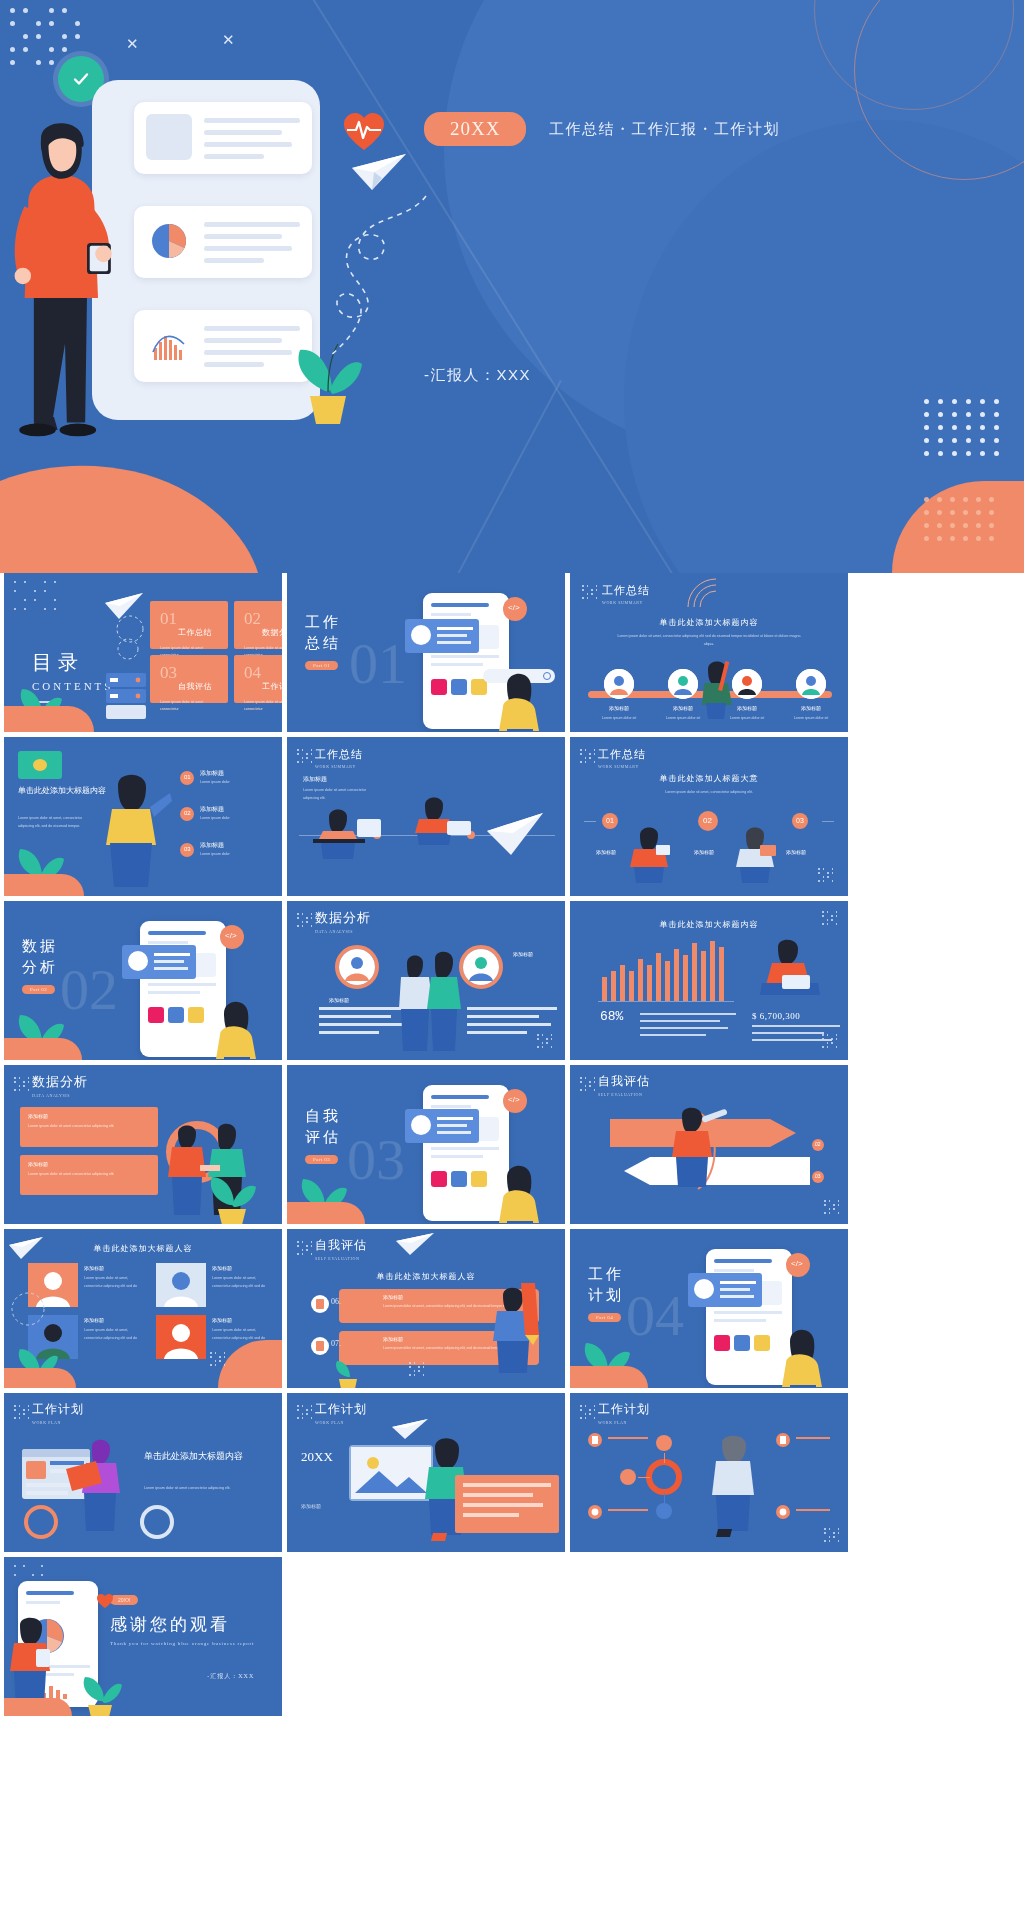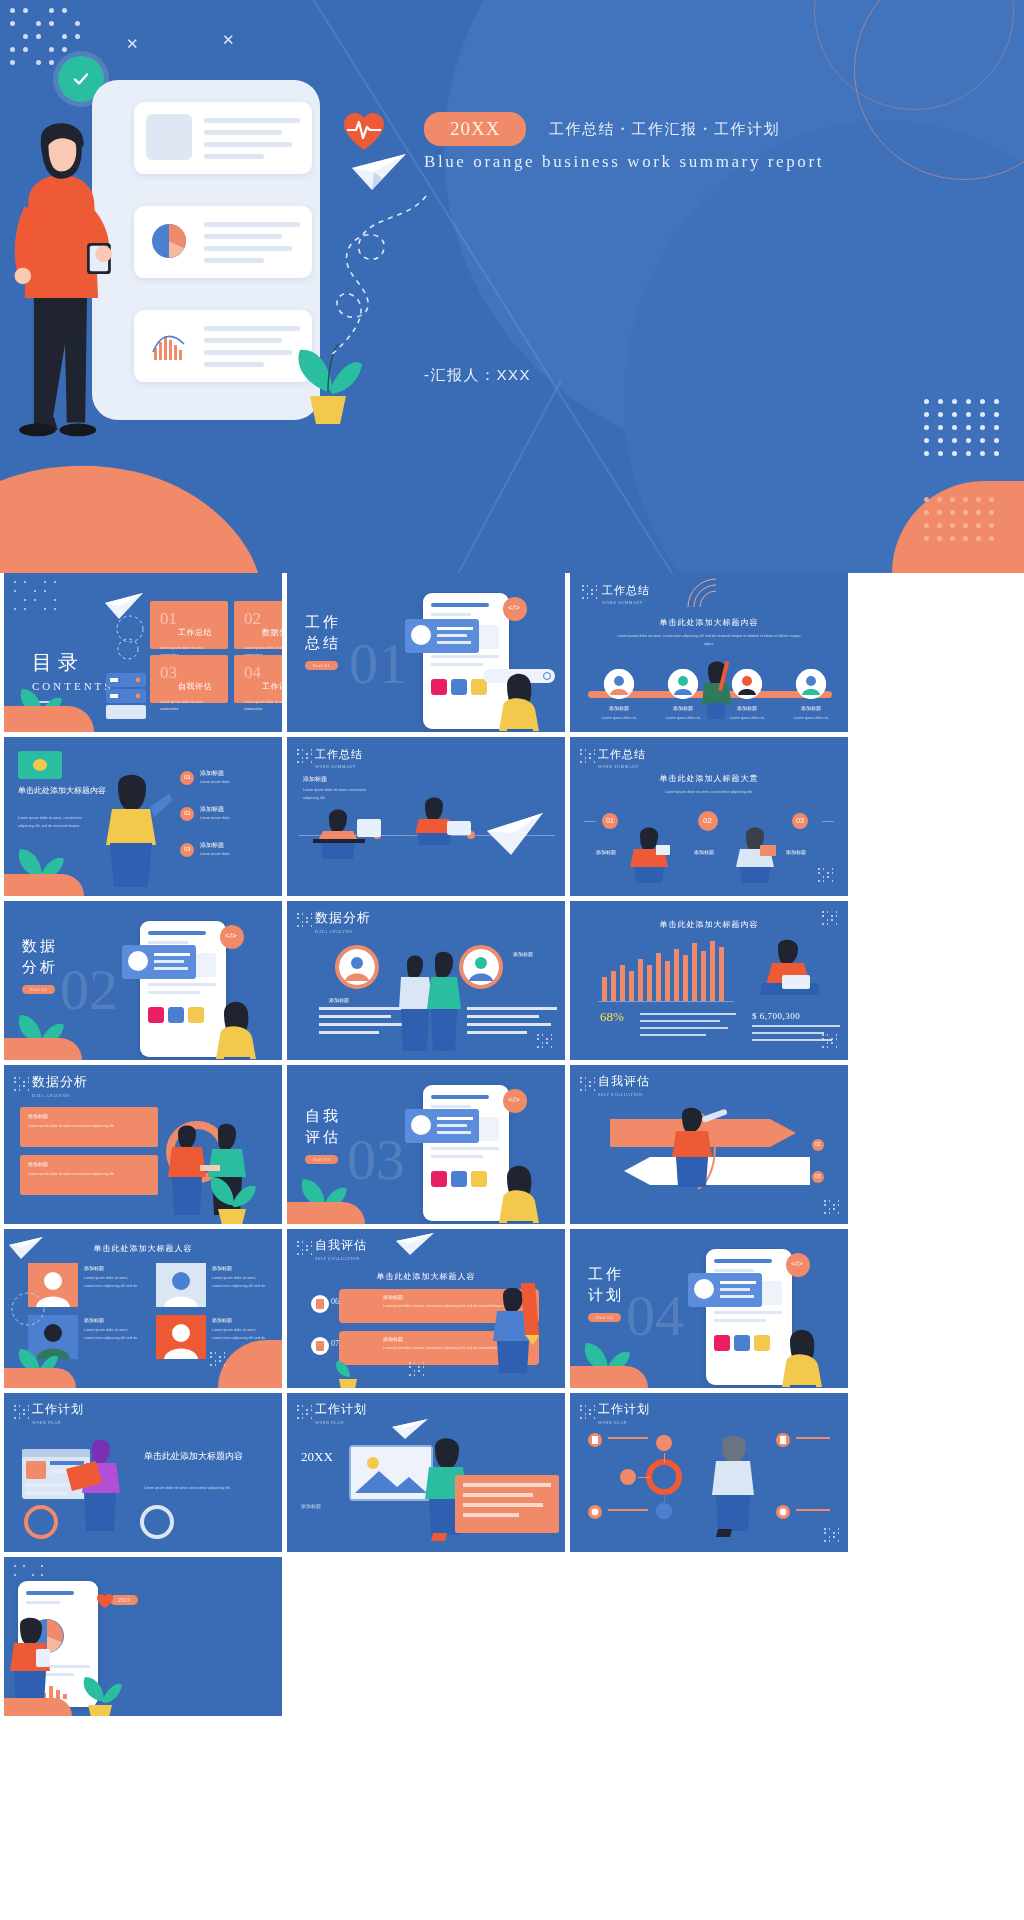--- a/index.html
+++ b/index.html
@@ -241,22 +241,22 @@
     color:#dbe6f5; text-align:right;
   }
   .wm {
     position:absolute; left:430px; top:505px; color:rgba(255,255,255,.18);
     font-size:46px; font-family:"Liberation Serif", serif; letter-spacing:4px;
     pointer-events:none;
   }
   .barchart { position:absolute; display:flex; align-items:flex-end; }
   .barchart i { display:block; width:5px; background:#f08a68; margin-right:4px; }
   .pcttxt {
-    position:absolute; color:#fde047; font-size:13px;
-    font-family:Liberation Serif, serif;
+    position:absolute; color:#ffffff; font-size:13px;
+    font-family:Liberation Mono, monospace;
   }
   .moneytxt {
     position:absolute; color:#ffffff; font-size:9px;
     font-family:"Liberation Serif", serif; letter-spacing:.5px;
   }
   .tline { position:absolute; height:1px; background:rgba(255,255,255,.35); }
 </style>
 </head>
 <body>
 
@@ -389,21 +389,20 @@
       <path d="M24 20 L22 38 L32 26 Z" fill="#c9d7ec"></path>
     </svg>
 
     <svg class="swirl" viewBox="0 0 110 170">
       <path d="M100 4 C82 28 44 24 34 48 C26 70 56 74 58 56 C60 38 30 38 22 58 C14 80 40 92 42 110 C44 128 18 130 12 116 C6 100 28 96 34 112 C40 130 18 152 4 164" stroke="#dbe6f6" stroke-width="1.6" fill="none" stroke-dasharray="5 5"></path>
     </svg>
 
     <div class="hero-text">
       <span class="tag-20xx">20XX</span>
       <span class="kicker">工作总结・工作汇报・工作计划</span>
-      <div class="hero-sub">Blue orange business work summary report</div>
     </div>
     <div class="reporter">-汇报人：XXX</div>
 
     <div class="dotgrid hero-brdots" id="heroBrDots" style="width:76px;height:62px;">
         <span style="left: 0px; top: 0px; width: 5px; height: 5px;"></span>
         <span style="left: 14px; top: 0px; width: 5px; height: 5px;"></span>
         <span style="left: 28px; top: 0px; width: 5px; height: 5px;"></span>
         <span style="left: 42px; top: 0px; width: 5px; height: 5px;"></span>
         <span style="left: 56px; top: 0px; width: 5px; height: 5px;"></span>
         <span style="left: 70px; top: 0px; width: 5px; height: 5px;"></span>
@@ -1471,20 +1470,25 @@
                 </g>
             </svg>
           </div>
         </div>
         <svg style="position:absolute;left:2px;top:56px;width:50px;height:94px;" viewBox="0 0 50 94">
           <path d="M14 12 C14 2 36 2 36 14 C36 28 28 32 24 32 C16 32 14 24 14 12 Z" fill="#1f2430"></path>
           <path d="M8 30 L40 30 L44 58 L4 58 Z" fill="#ef5a36"></path>
           <path d="M8 58 L40 58 L38 92 L10 92 Z" fill="#2e5fb0"></path>
           <rect x="30" y="36" width="14" height="18" rx="2" fill="#e8f0fb"></rect>
         </svg>
+        <div class="thanks" style="left:106px;top:56px;">
+          <span class="big">感谢您的观看</span>
+          <span class="small">Thank you for watching blue orange business report</span>
+          <span class="who">-汇报人：XXX</span>
+        </div>
         <div style="position:absolute;left:106px;top:38px;background:#f08a68;color:#fde6dc;font-size:5px;padding:2px 8px;border-radius:7px;">20XX</div>
         <svg style="position:absolute;left:92px;top:36px;width:18px;height:16px;" viewBox="0 0 18 16">
           <path d="M9 15 C2 10 1 7 1 5 C1 2 3 1 5 1 C7 1 8 2 9 3 C10 2 11 1 13 1 C15 1 17 2 17 5 C17 7 16 10 9 15 Z" fill="#ef5a36"></path>
         </svg>
         <svg class="plantmini" style="left:74px;top:116px;width:44px;height:44px;" viewBox="0 0 44 44">
           <path d="M22 28 C8 24 3 12 7 4 C19 4 26 16 26 28 Z" fill="#2bbda0"></path>
           <path d="M24 28 C30 14 40 8 44 12 C42 24 32 30 26 30 Z" fill="#2bbda0"></path>
           <path d="M10 32 L34 32 L31 44 L13 44 Z" fill="#f2c94c"></path>
         </svg>
         <div style="position:absolute;left:0;bottom:0;width:68px;height:18px;background:#f08a68;border-top-right-radius:48px;"></div>

